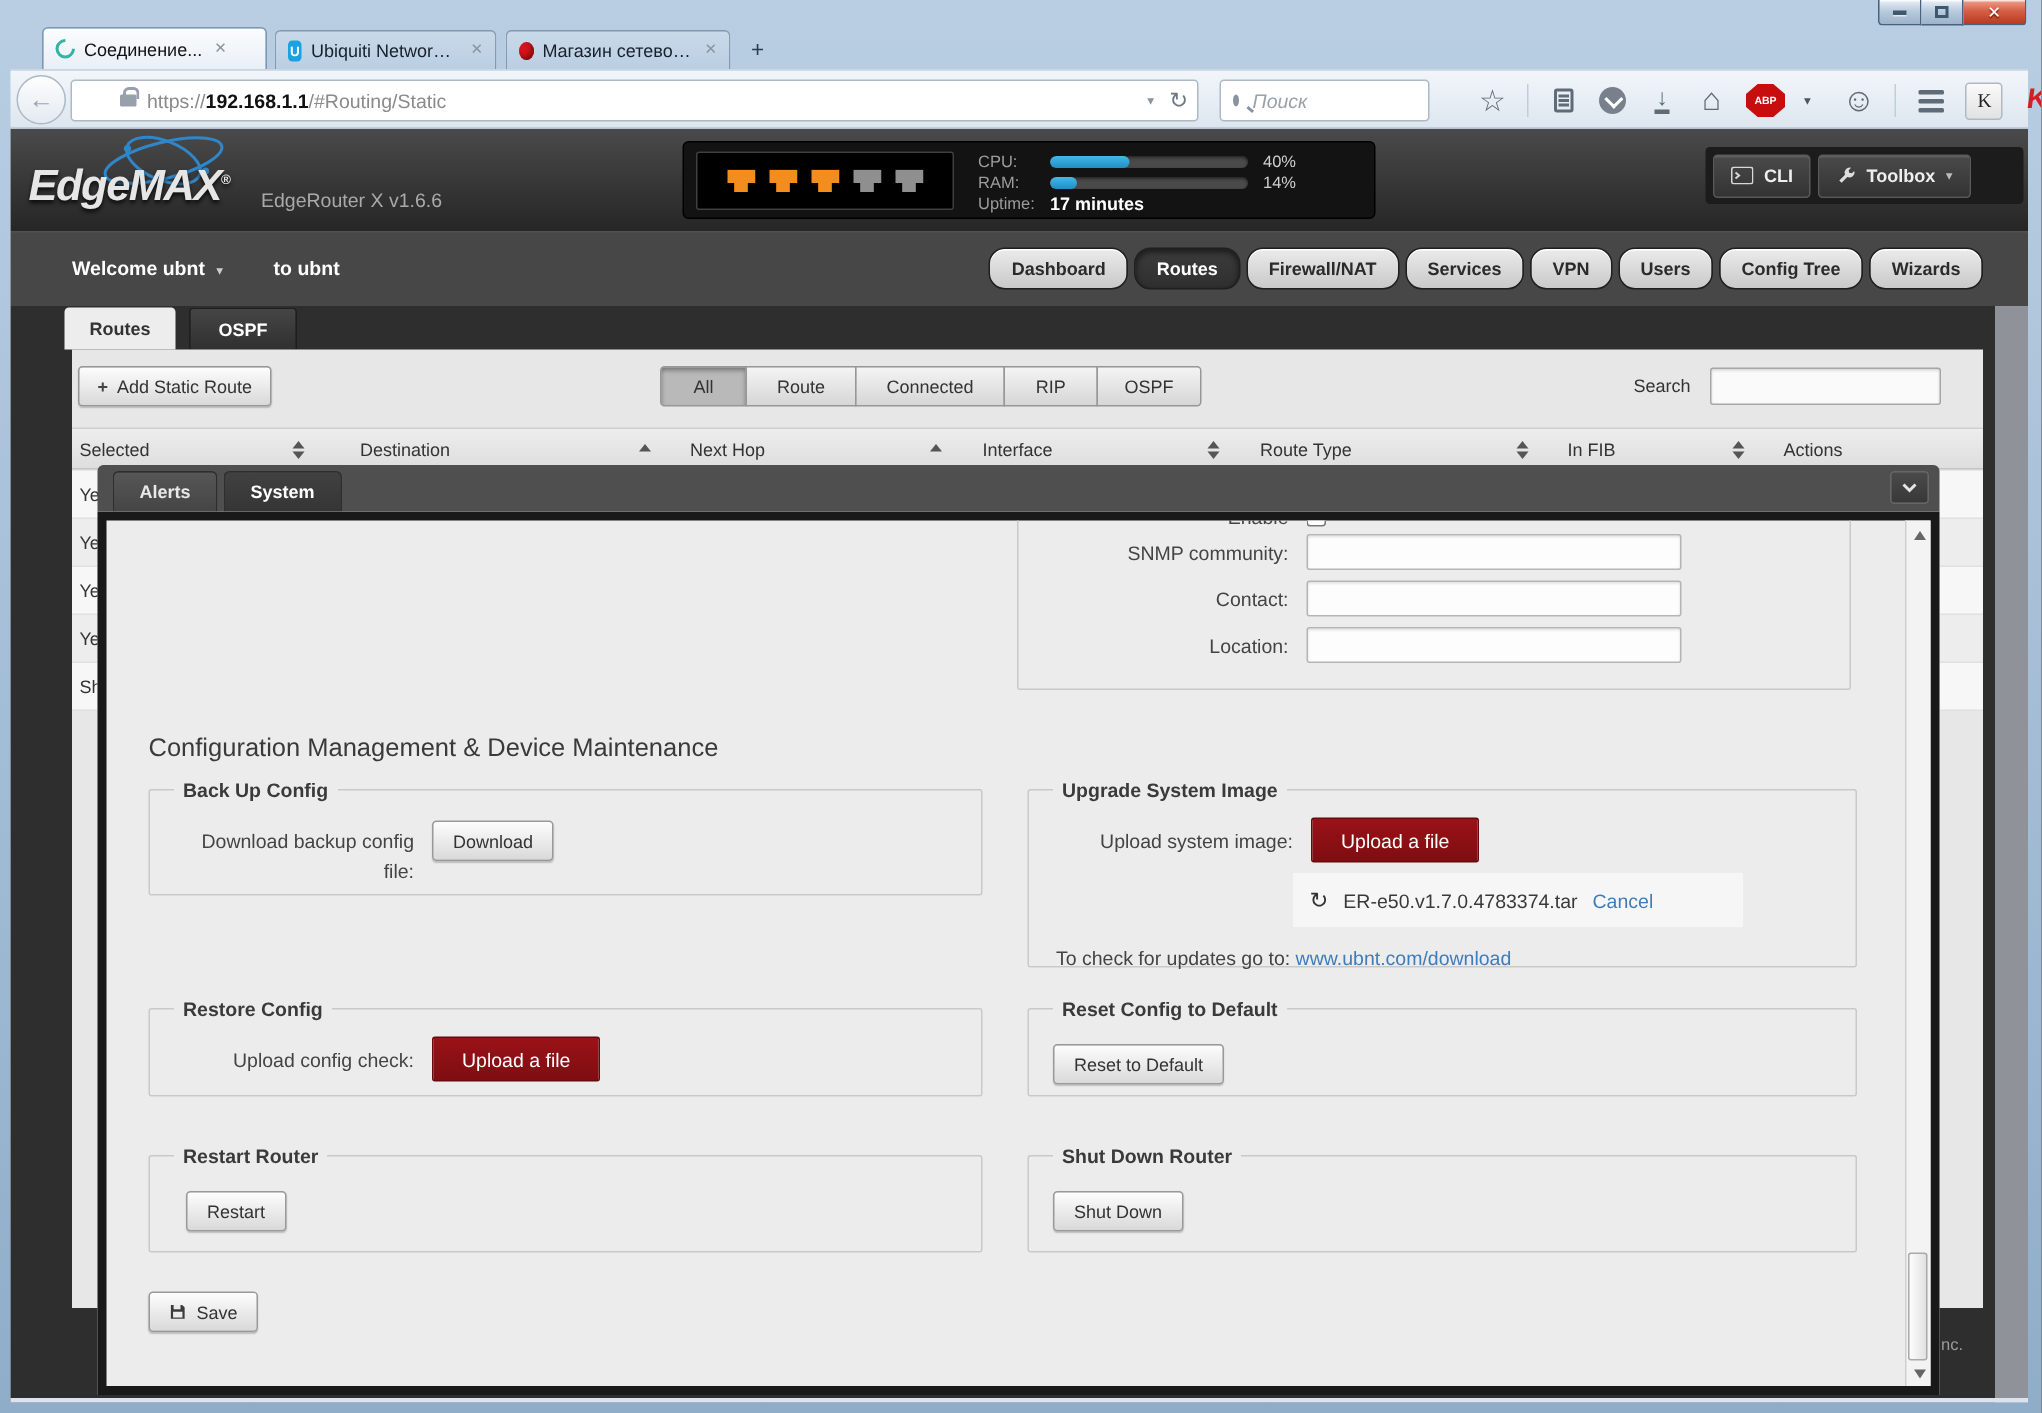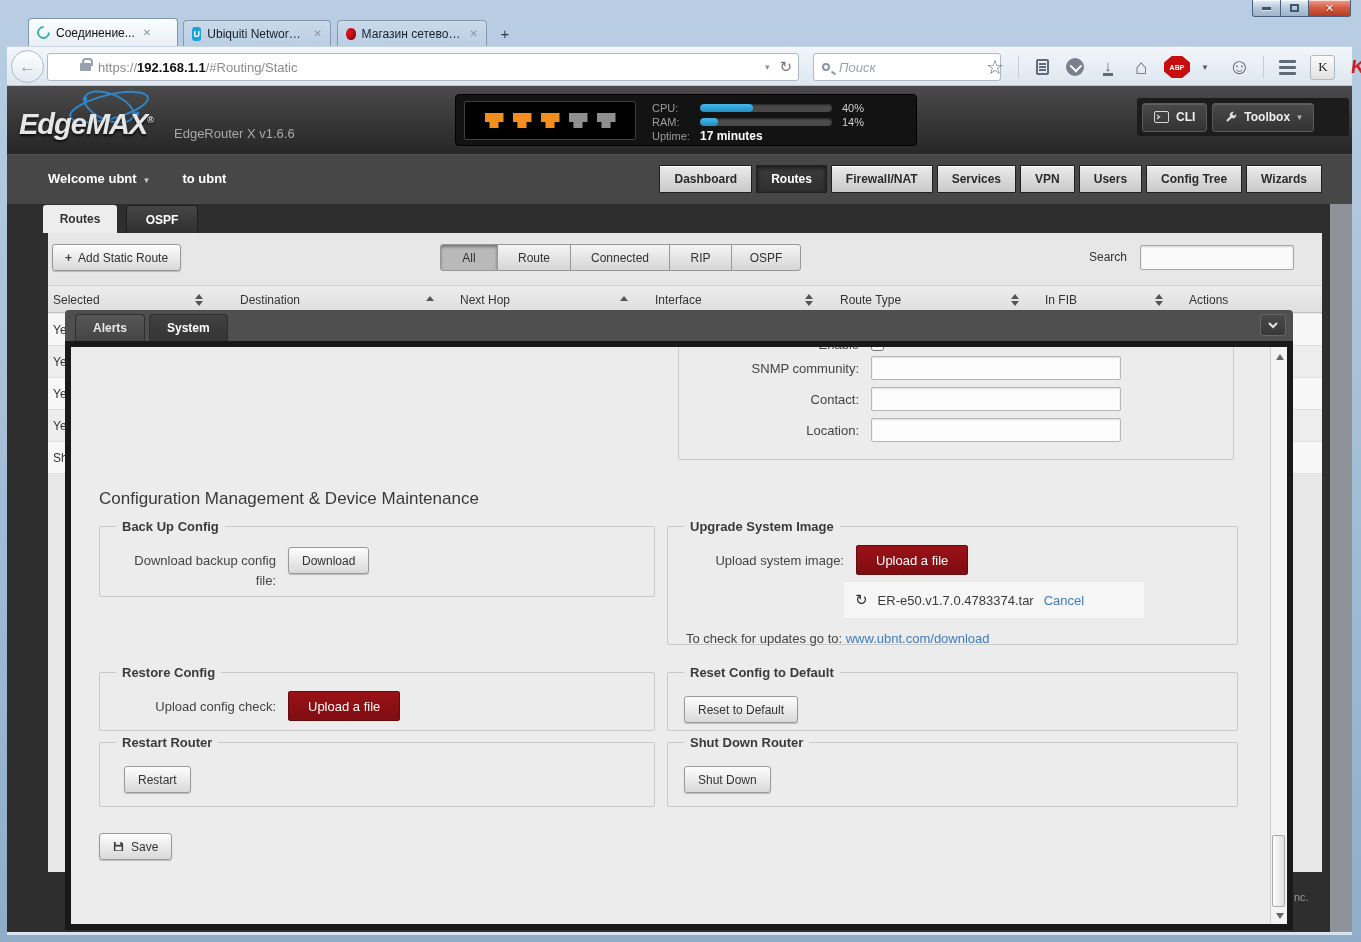--- a/index.html
+++ b/index.html
@@ -41,21 +41,21 @@
            color:#9aa5b1;font-size:17px;font-weight:bold;z-index:2;}
   .urlbar{position:absolute;left:40px;top:6px;width:752px;height:28px;background:#fff;border:1px solid #aeb9c6;border-radius:3px;
           display:flex;align-items:center;padding-left:32px;font-size:13px;}
   .lock{width:11px;height:8px;background:#98a1ab;border-radius:1px;position:relative;margin-right:7px;}
   .lock:before{content:"";position:absolute;left:2px;top:-5px;width:7px;height:6px;border:2px solid #98a1ab;border-bottom:none;border-radius:4px 4px 0 0;}
   .url-scheme,.url-path{color:#8a8a8a;}
   .url-host{color:#111;font-weight:bold;}
   .url-ctrl{position:absolute;right:6px;top:0;height:26px;display:flex;align-items:center;gap:10px;color:#8a93a0;}
   .url-ctrl .dd{font-size:9px;}
   .url-ctrl .rl{font-size:15px;color:#6e7884;}
-  .searchbox{position:absolute;left:806px;top:6px;width:188px;height:28px;background:#fff;border:1px solid #aeb9c6;border-radius:3px;
+  .searchbox{position:absolute;left:806px;top:6px;width:140px;height:28px;background:#fff;border:1px solid #aeb9c6;border-radius:3px;
              display:flex;align-items:center;padding-left:8px;gap:7px;}
   .mag{width:8px;height:8px;border:2px solid #8a93a0;border-radius:50%;position:relative;}
   .mag:after{content:"";position:absolute;left:7px;top:7px;width:5px;height:2px;background:#8a93a0;transform:rotate(40deg);}
   .searchbox input{border:none;outline:none;width:120px;font-size:13px;font-style:italic;color:#444;background:transparent;}
   .searchbox input::placeholder{color:#9aa1a9;font-style:italic;}
   .tbicons{position:absolute;left:978px;top:0;height:40px;display:flex;align-items:center;gap:13px;color:#5f6b76;}
   .tbi{display:flex;align-items:center;justify-content:center;font-size:18px;min-width:20px;}
   .tbi.star{font-size:20px;}
   .sep{width:1px;height:22px;background:#c2cdd9;}
   .clipb{width:13px;height:16px;border:2px solid #5f6b76;border-radius:2px;position:relative;}
@@ -98,21 +98,21 @@
   .dkbtn{height:29px;display:flex;align-items:center;gap:7px;padding:0 11px;border:1px solid #5a5a5a;border-radius:3px;
          background:linear-gradient(#4a4a4a,#333);color:#eee;font-size:12px;font-weight:bold;box-shadow:inset 0 1px 0 rgba(255,255,255,.12);}
   .dkbtn .caret{font-size:9px;color:#bbb;}
 
   .em-subnav{position:absolute;left:0;top:68px;width:1345px;height:50px;background:#474747;box-shadow:inset 0 1px 0 rgba(255,255,255,.06);}
   .welcome{position:absolute;left:41px;top:17px;color:#fff;font-size:13px;font-weight:bold;}
   .welcome .caret{font-size:9px;color:#ccc;margin:0 4px;}
   .welcome .to{margin-left:26px;font-weight:bold;}
   .navtabs{position:absolute;right:30px;top:11px;display:flex;gap:4px;}
   .navtab{height:28px;display:flex;align-items:center;padding:0 14px;font-size:12px;font-weight:bold;color:#2b2b2b;
-          border:1px solid #1f1f1f;border-radius:1px;background:linear-gradient(#ebebeb,#c9c9c9);box-shadow:inset 0 1px 0 #fff;}
+          border:1px solid #1f1f1f;border-radius:11px;background:linear-gradient(#ebebeb,#c9c9c9);box-shadow:inset 0 1px 0 #fff;}
   .navtab.active{background:linear-gradient(#3c3c3c,#2f2f2f);color:#fff;box-shadow:inset 0 2px 4px rgba(0,0,0,.6);}
 
   .em-main{position:absolute;left:0;top:118px;width:1323px;height:731px;background:#2e2e2e;}
   .rtab{position:absolute;top:1px;height:28px;display:flex;align-items:center;justify-content:center;font-size:12px;font-weight:bold;
         border-radius:3px 3px 0 0;}
   .rtab.routes{left:36px;width:74px;background:#ededed;color:#333;}
   .rtab.ospf{left:119px;width:72px;background:linear-gradient(#454545,#303030);color:#fff;border:1px solid #1e1e1e;border-bottom:none;}
   .content{position:absolute;left:41px;top:29px;width:1274px;height:639px;background:#e7e7e7;}
   .addbtn{position:absolute;left:4px;top:11px;height:27px;display:flex;align-items:center;gap:6px;padding:0 12px;
           border:1px solid #979797;border-radius:3px;background:linear-gradient(#fdfdfd,#d9d9d9);font-size:12px;color:#333;
@@ -165,30 +165,30 @@
   .snmp-row{display:flex;align-items:center;margin-bottom:7px;}
   .snmp-row .lb{width:166px;text-align:right;margin-right:12px;font-size:13px;color:#444;}
   .snmp-row input[type=text]{width:250px;height:24px;border:1px solid #b5b5b5;border-radius:2px;background:#fdfdfd;
         box-shadow:inset 0 1px 2px rgba(0,0,0,.12);}
   .enable-clip{height:11px;overflow:hidden;}
   .enable-clip .snmp-row{transform:translateY(-8px);margin-bottom:0;}
   .enable-clip input[type=checkbox]{width:13px;height:13px;margin:0;}
 
   .flow{position:absolute;left:0;top:0;right:0;padding-top:142px;}
   .h2{margin:0 0 0 28px;font-size:17px;font-weight:normal;color:#3a3a3a;}
-  .fsrow{display:flex;align-items:flex-start;margin:10px 32px 0 28px;gap:12px;}
+  .fsrow{display:flex;align-items:flex-start;margin:10px 32px 0 28px;gap:30px;}
   .fs-l{width:556px;}
   .fs-r{flex:1;}
   .h-backup{height:78px;}
   .h-upgrade{height:126px;}
   .h-66{height:66px;}
   .h-72{height:72px;}
   .mt20{margin-top:20px;}
   .mt26{margin-top:26px;}
-  .mt14{margin-top:4px;}
+  .mt14{margin-top:32px;}
   .fs-line{display:flex;align-items:flex-start;}
   .fs-line .lb{width:150px;text-align:right;margin:7px 12px 0 12px;font-size:13px;color:#444;line-height:1.55;}
   .btn{height:27px;display:inline-flex;align-items:center;gap:7px;padding:0 13px;border:1px solid #999;border-radius:3px;
        background:linear-gradient(#fdfdfd,#d9d9d9);font-size:12px;color:#333;box-shadow:0 1px 1px rgba(0,0,0,.2);margin-top:3px;}
   .btn-red{height:30px;display:inline-flex;align-items:center;padding:0 19px;border:1px solid #650a0d;border-radius:2px;
            background:linear-gradient(#9a1217,#7e0d11);color:#fff;font-size:13px;margin-top:1px;}
   .filerow{margin:7px 0 0 162px;width:300px;background:#f6f6f6;padding:9px 11px;display:flex;align-items:center;gap:10px;font-size:13px;color:#3a3a3a;}
   .filerow .ref{font-size:15px;color:#333;}
   .link{color:#3f7cba;text-decoration:none;font-size:13px;}
   .updates{margin:13px 0 0 4px;font-size:13px;color:#444;}

